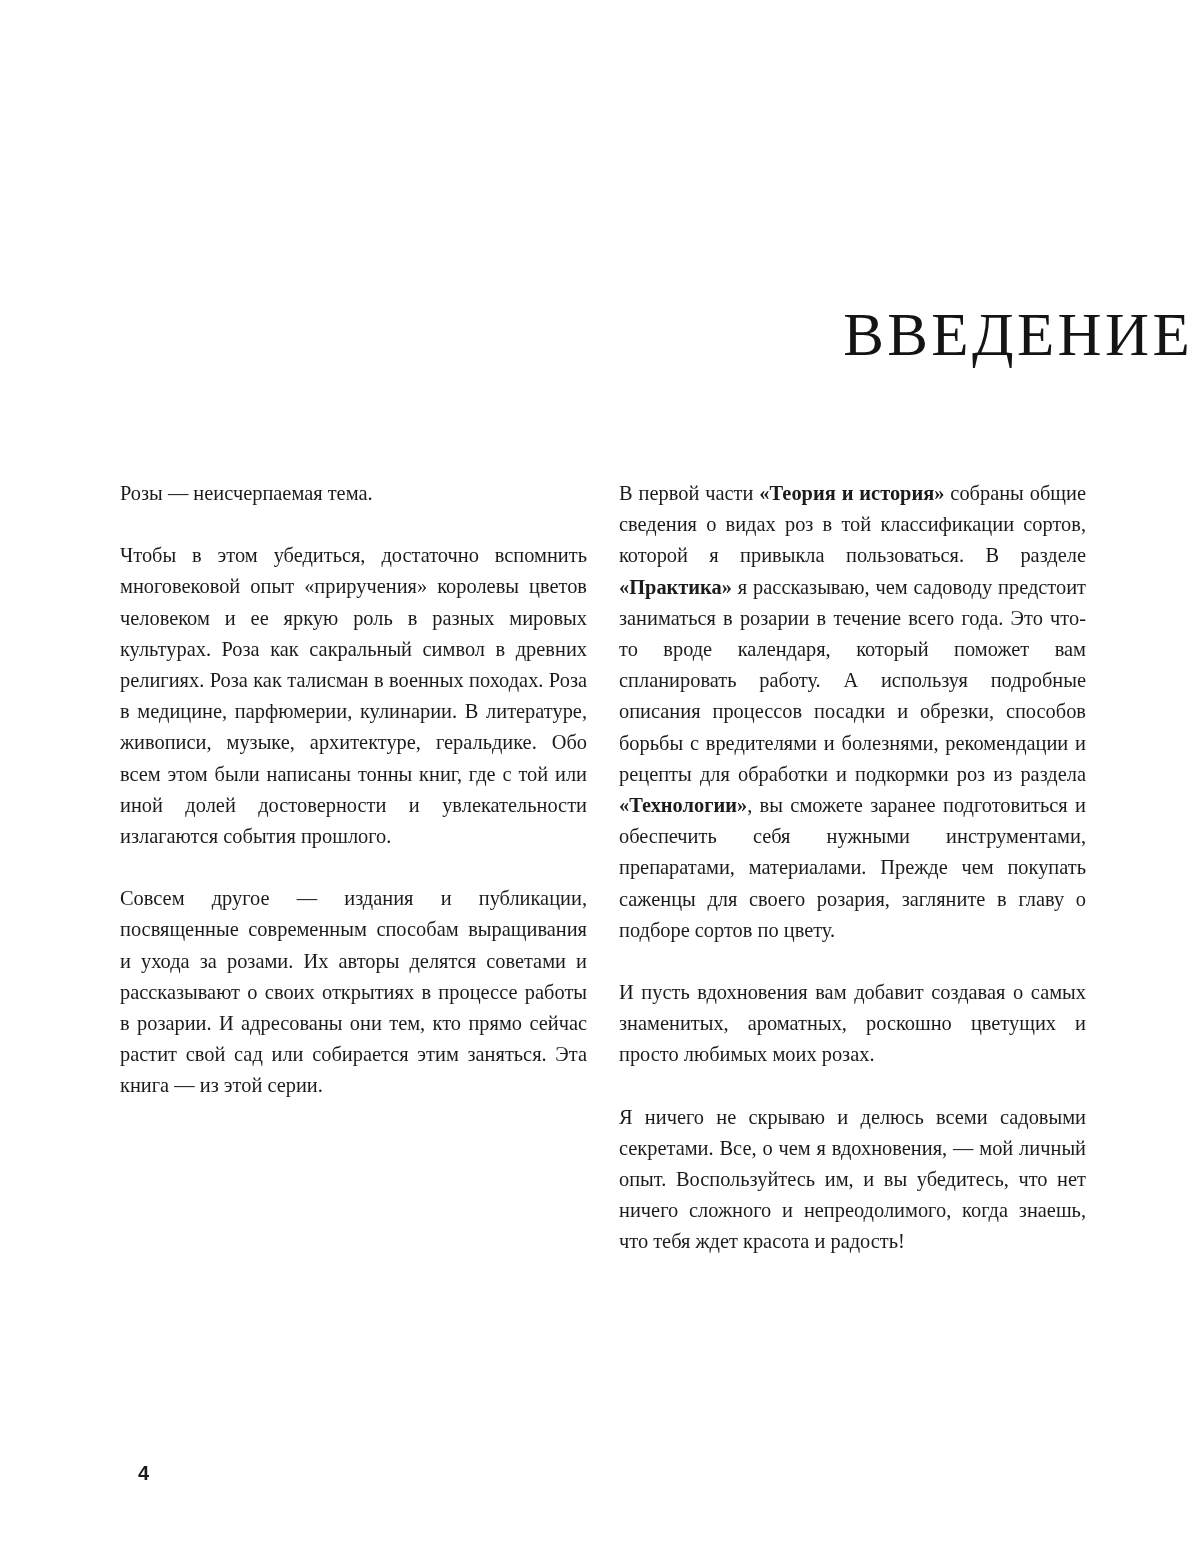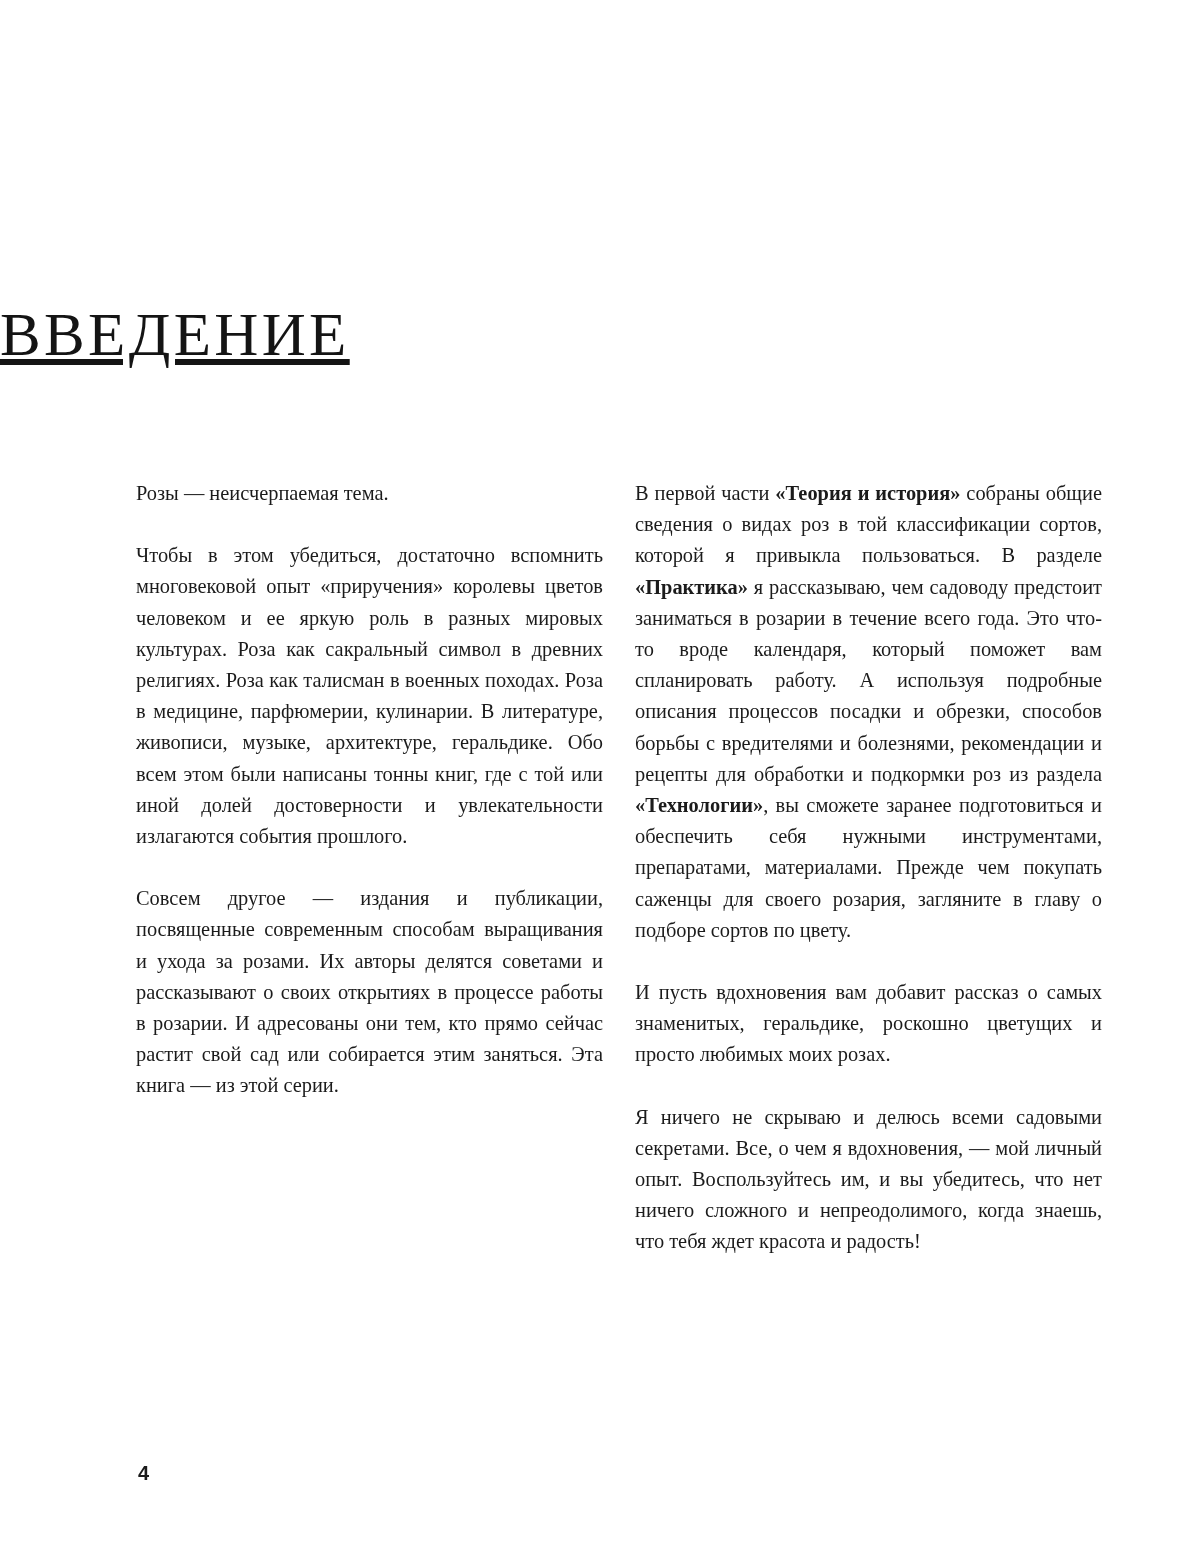--- a/index.html
+++ b/index.html
@@ -23,36 +23,35 @@
     inset: 0;
     background: #ffffff;
   }
 
   
   .page-title {
     position: absolute;
     top: 262px;
     left: 0;
     width: 1193px;
-    text-align: left;
+    text-align: right;
     font-family: "Liberation Serif", "DejaVu Serif", serif;
     font-size: 61px;
     line-height: 1.04;
     font-weight: 400;
     letter-spacing: 0.055em;
     color: #141414;
     white-space: nowrap;
-    text-decoration: underline;
   }
 
   
   .columns {
     position: absolute;
     top: 478px;
-    left: 136px;
+    left: 120px;
     width: 966px;
     display: flex;
     flex-direction: row;
     align-items: flex-start;
     gap: 32px;
   }
   .column {
     width: 467px;
     flex: 0 0 467px;
   }
@@ -94,20 +93,20 @@
   <h1 class="page-title">ВВЕДЕНИЕ</h1>
 
   <div class="columns">
     <div class="column">
         <p class="para">Розы — неисчерпаемая тема.</p>
         <p class="para">Чтобы в этом убедиться, достаточно вспомнить многовековой опыт «приручения» королевы цветов человеком и ее яркую роль в разных мировых культурах. Роза как сакральный символ в древних религиях. Роза как талисман в военных походах. Роза в медицине, парфюмерии, кулинарии. В литературе, живописи, музыке, архитектуре, геральдике. Обо всем этом были написаны тонны книг, где с той или иной долей достоверности и увлекательности излагаются события прошлого.</p>
         <p class="para">Совсем другое — издания и публикации, посвященные современным способам выращивания и ухода за розами. Их авторы делятся советами и рассказывают о своих открытиях в процессе работы в розарии. И адресованы они тем, кто прямо сейчас растит свой сад или собирается этим заняться. Эта книга — из этой серии.</p>
       </div>
     <div class="column">
         <p class="para">В первой части <b>«Теория и история»</b> собраны общие сведения о видах роз в той классификации сортов, которой я привыкла пользоваться. В разделе <b>«Практика»</b> я рассказываю, чем садоводу предстоит заниматься в розарии в течение всего года. Это что-то вроде календаря, который поможет вам спланировать работу. А используя подробные описания процессов посадки и обрезки, способов борьбы с вредителями и болезнями, рекомендации и рецепты для обработки и подкормки роз из раздела <b>«Технологии»</b>, вы сможете заранее подготовиться и обеспечить себя нужными инструментами, препаратами, материалами. Прежде чем покупать саженцы для своего розария, загляните в главу о подборе сортов по цвету.</p>
-        <p class="para">И пусть вдохновения вам добавит рассказ о самых знаменитых, геральдике, роскошно цветущих и просто любимых моих розах.</p>
+        <p class="para">И пусть вдохновения вам добавит создавая о самых знаменитых, ароматных, роскошно цветущих и просто любимых моих розах.</p>
         <p class="para">Я ничего не скрываю и делюсь всеми садовыми секретами. Все, о чем я вдохновения, — мой личный опыт. Воспользуйтесь им, и вы убедитесь, что нет ничего сложного и непреодолимого, когда знаешь, что тебя ждет красота и радость!</p>
       </div>
   </div>
 
   <div class="folio">4</div>
 
 </div>
 
 </body></html>

